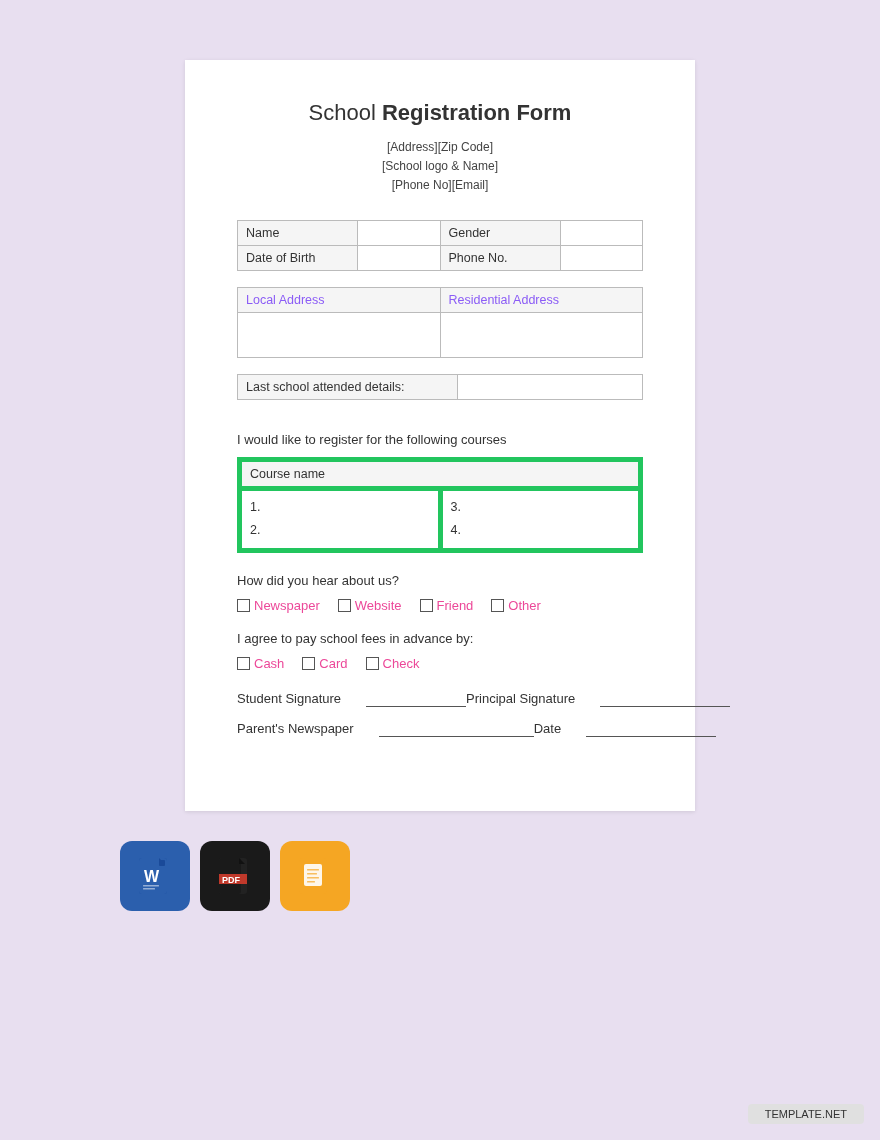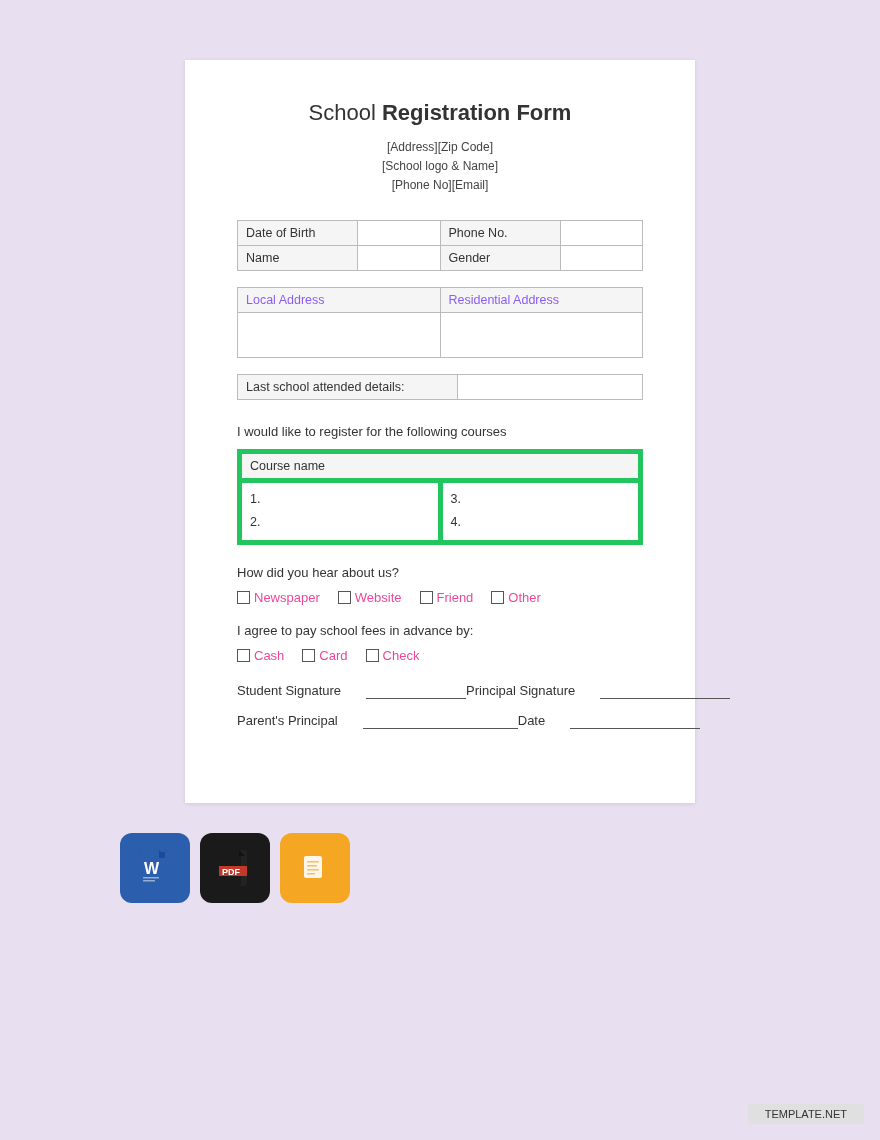--- a/index.html
+++ b/index.html
@@ -85,21 +85,21 @@
     }
     .address-table td.value-area {
       background: #fff;
       height: 45px;
       vertical-align: top;
     }
 
     .last-school-table {
       width: 100%;
       border-collapse: collapse;
-      margin-bottom: 24px;
+      margin-bottom: 32px;
       border-radius: 7px;
     }
     .last-school-table td {
       border: 1px solid #bbb;
       padding: 5px 8px;
       font-size: 12.5px;
       color: #333;
     }
     .last-school-table td.label {
       background: #f5f5f5;
@@ -258,29 +258,29 @@
 
     <div class="school-info">
       <div>[Address][Zip Code]</div>
       <div>[School logo &amp; Name]</div>
       <div>[Phone No][Email]</div>
     </div>
 
     <table class="info-table">
       <tbody>
           <tr>
+        <td class="label">Name</td>
+        <td class="value"></td>
+        <td class="label">Gender</td>
+        <td class="value"></td>
+      </tr>
+      <tr>
         <td class="label">Date  of Birth</td>
         <td class="value"></td>
         <td class="label">Phone No.</td>
-        <td class="value"></td>
-      </tr>
-      <tr>
-        <td class="label">Name</td>
-        <td class="value"></td>
-        <td class="label">Gender</td>
         <td class="value"></td>
       </tr>
     </tbody>
       </table>
 
     <table class="address-table">
       <tbody>
           <tr>
         <td class="label">Local Address</td>
         <td class="label">Residential Address</td>
@@ -363,21 +363,21 @@
           <div class="sig-line sig-line-short"></div>
         </div>
         <div class="sig-group">
           <span class="sig-label">Principal Signature</span>
           <div class="sig-line sig-line-long"></div>
         </div>
       </div>
 
       <div class="sig-double-row">
         <div class="sig-group">
-          <span class="sig-label">Parent's  Principal</span>
+          <span class="sig-label">Parent's  Newspaper</span>
           <div class="sig-line" style="width:155px;"></div>
         </div>
         <div class="sig-group">
           <span class="sig-label">Date</span>
           <div class="sig-line sig-line-long"></div>
         </div>
       </div>
     </div>
 
   </div>

